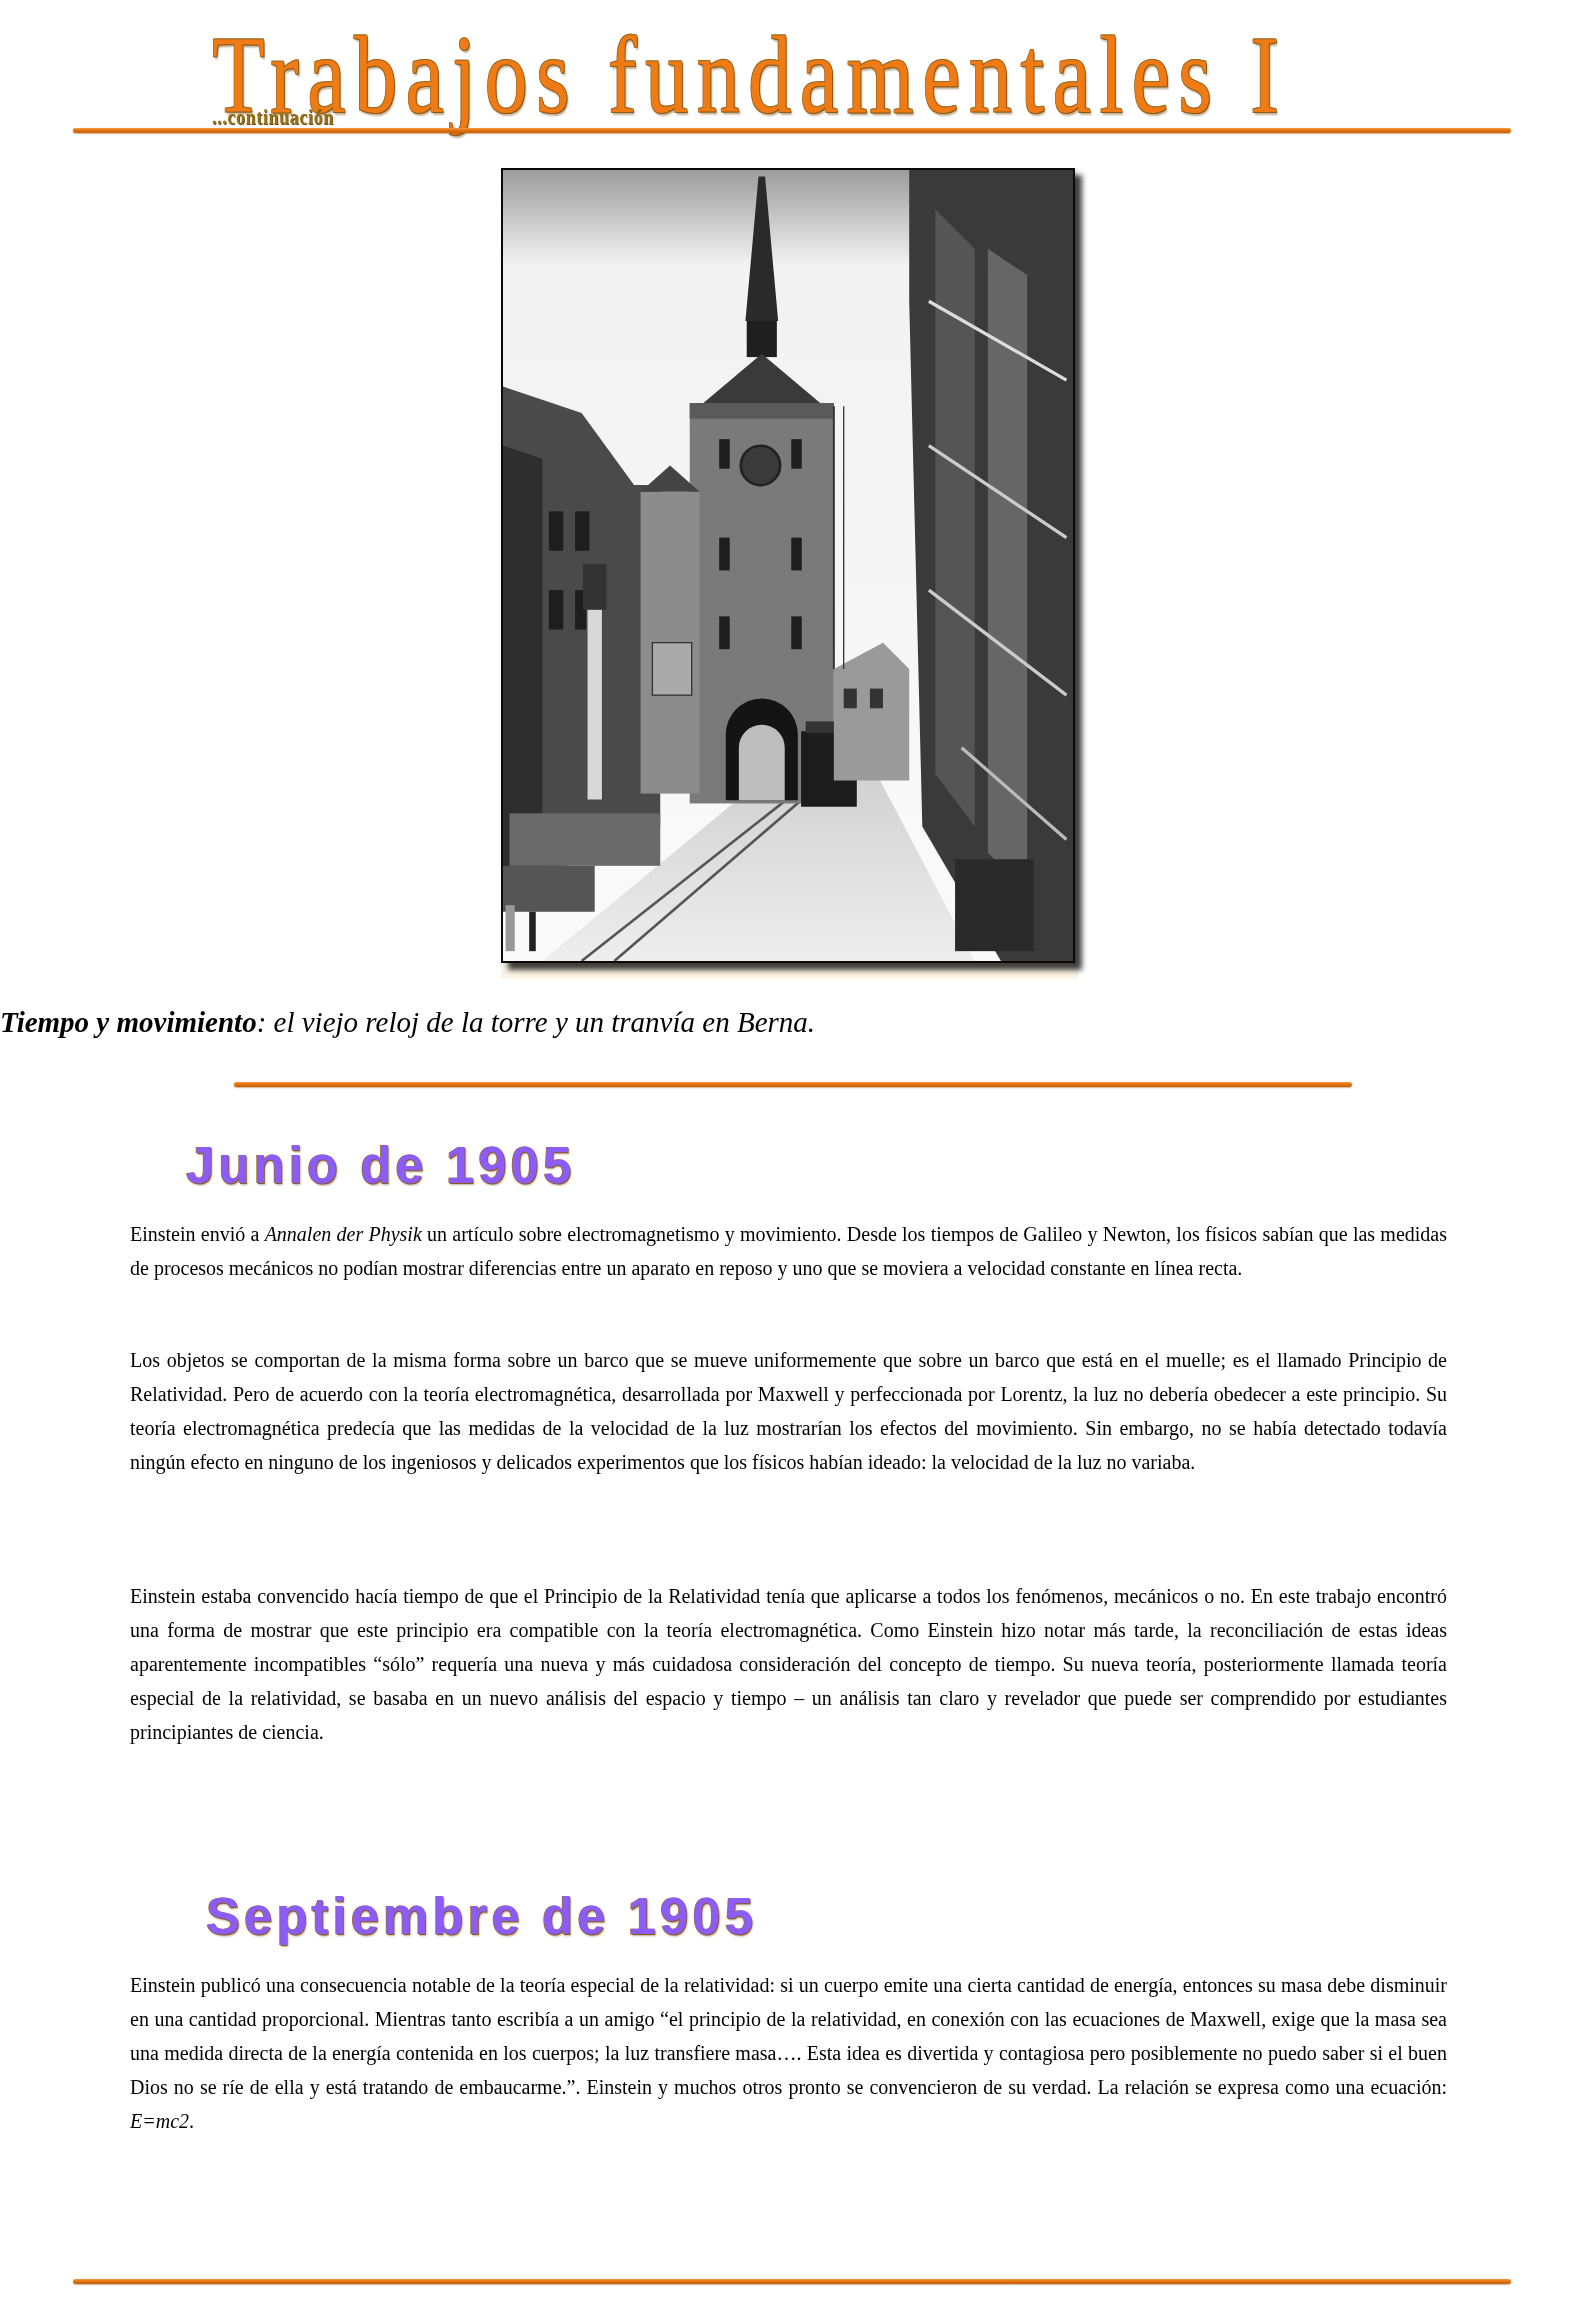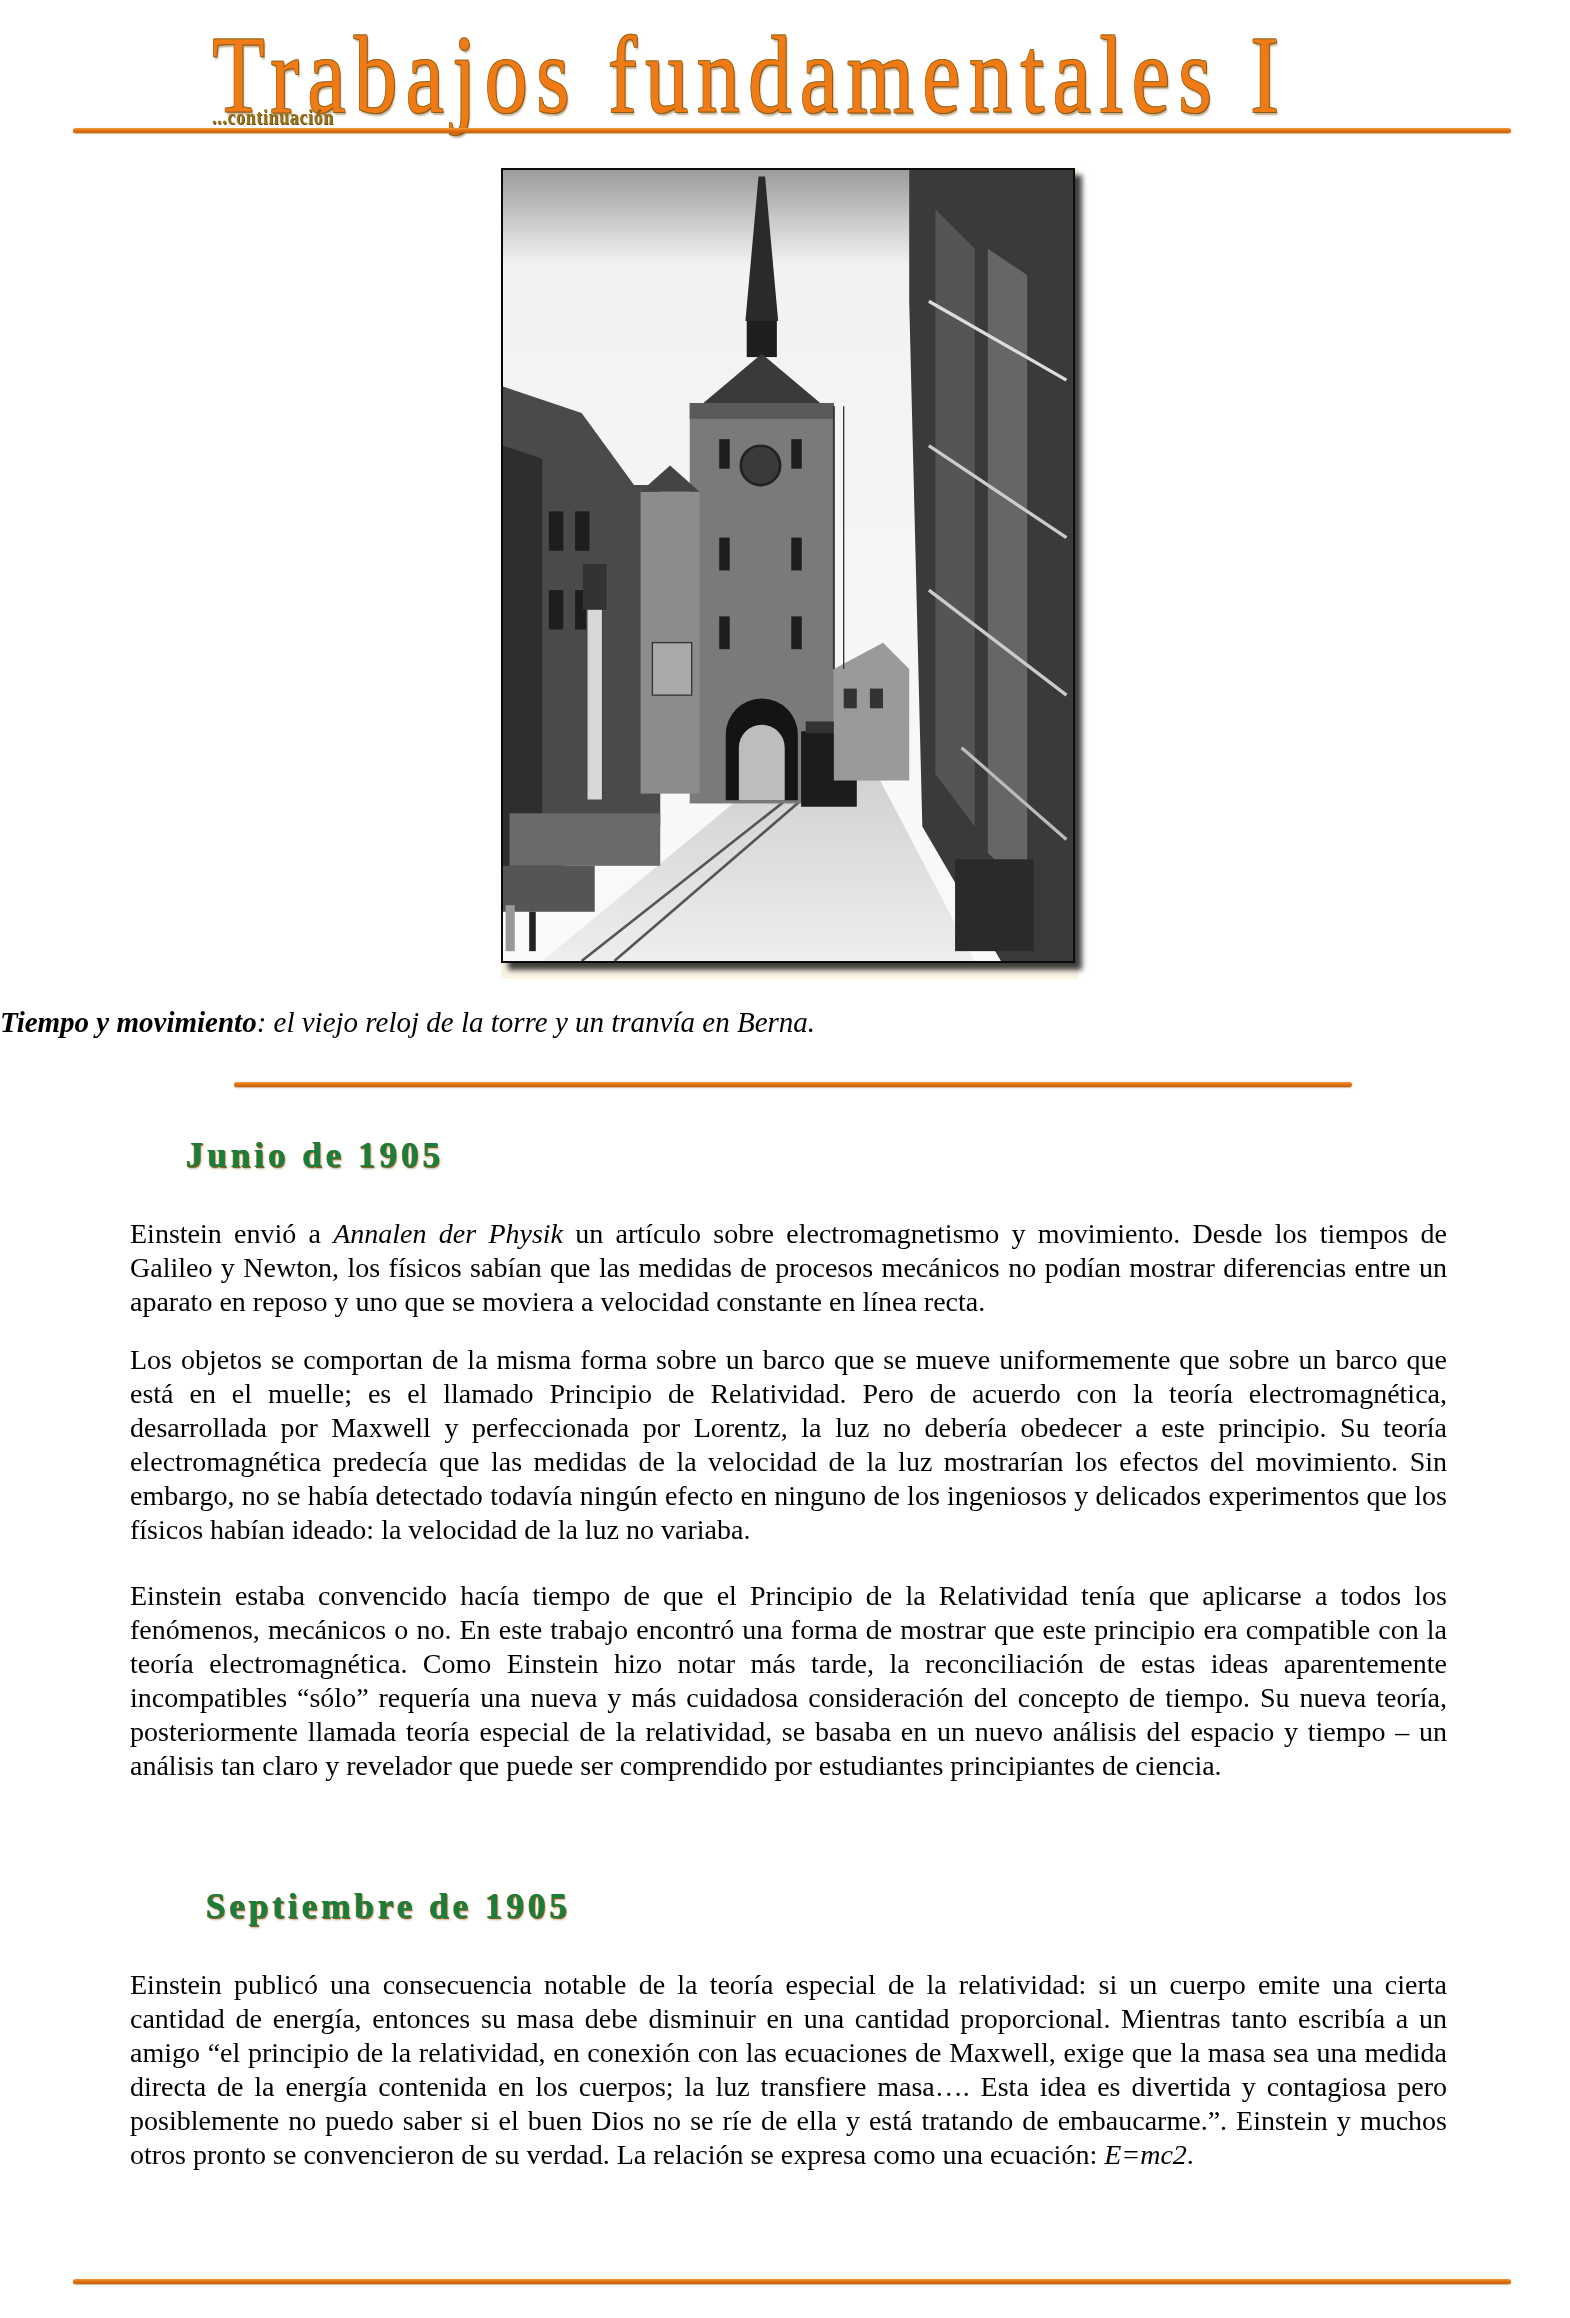--- a/index.html
+++ b/index.html
@@ -38,29 +38,29 @@
   }
   .photo svg { display: block; width: 100%; height: 100%; }
 
   .caption {
     position: absolute; left: 0; top: 1006px; width: 1571px; text-align: left;
     font-size: 29px; font-style: italic;
   }
   .caption b { font-weight: bold; }
 
   .h2 {
-    position: absolute; font-family: Liberation Serif, serif;
-    font-size: 35px; letter-spacing: 4px; color: #15803d; white-space: nowrap;
+    position: absolute; font-family: Liberation Sans, sans-serif;
+    font-size: 51px; letter-spacing: 4px; color: #8b5cf6; white-space: nowrap;
     font-weight: bold;
     text-shadow: 0.7px 0.7px 0 #8a5a1a, -0.7px 0 0 #a07020, 1.3px 2px 2px rgba(120,80,20,0.45);
   }
 
   .para {
     position: absolute; left: 130px; width: 1317px;
-    font-size: 28px; line-height: 34px; text-align: justify;
+    font-size: 20px; line-height: 34px; text-align: justify;
   }
   .para i { font-style: italic; }
 </style>
 </head>
 <body>
 
 <div class="title">Trabajos fundamentales I</div>
 <div class="subtitle">...continuación</div>
 <div class="rule" style="left:73px; top:128px; width:1438px;"></div>
 

